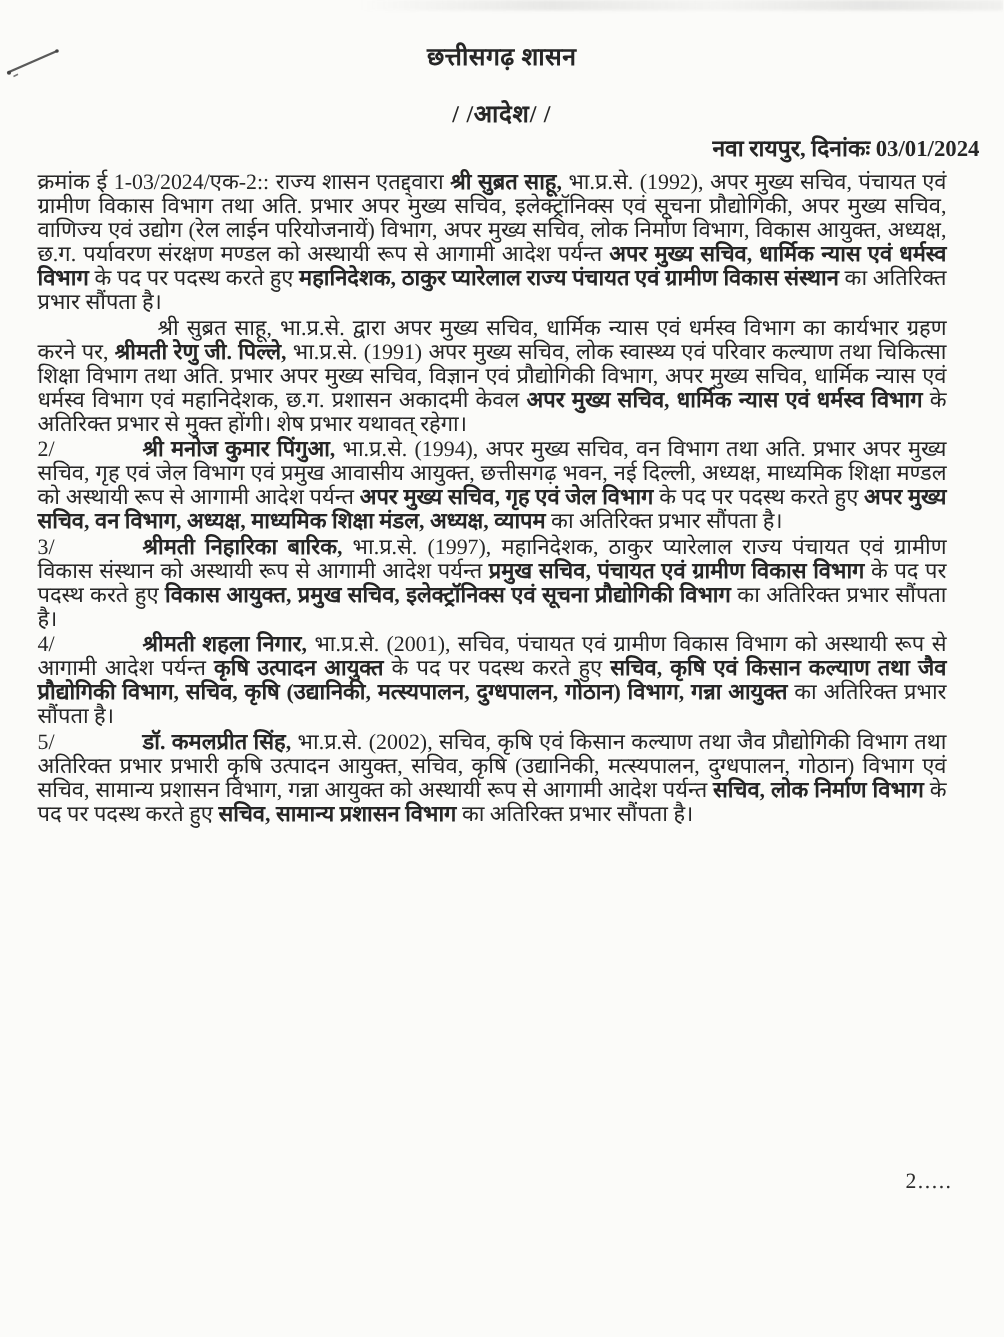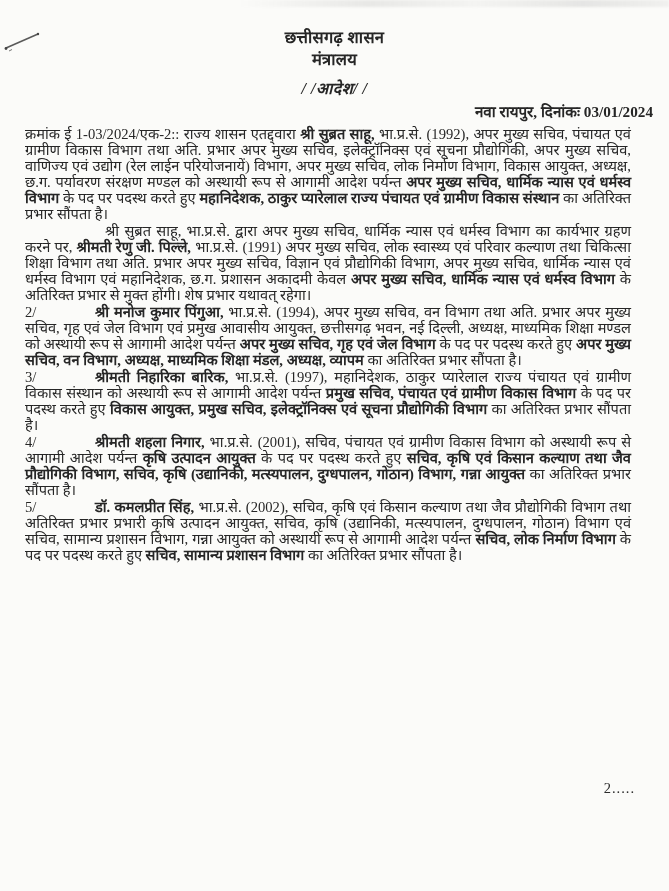--- a/index.html
+++ b/index.html
@@ -38,23 +38,22 @@
     letter-spacing: .3px;
   }
   .h-venue {
     display: inline-block;
     border-bottom: 1.6px solid #2a2a2a;
     padding-bottom: 1px;
   }
   .order-title {
     font-size: 16px;
     font-weight: 700;
-    margin-top: 7px;
+    margin-top: 17px;
     letter-spacing: .5px;
-    font-style: italic;
   }
   .date-line {
     text-align: right;
     padding-right: 16px;
     font-size: 15.2px;
     font-weight: 600;
     margin-top: 1px;
   }
   .body-text {
     margin: 3px 38px 0 25px;
@@ -96,21 +95,20 @@
 
   <svg class="pen-mark-topleft" width="42" height="26" viewBox="0 0 42 26">
     <line x1="4" y1="20" x2="36" y2="6" stroke="#5a5a5a" stroke-width="1.6"></line>
     <circle cx="4" cy="20.5" r="1.4" fill="#444"></circle>
     <circle cx="36" cy="6" r="1.2" fill="#444"></circle>
     <line x1="7" y1="23" x2="10" y2="21.5" stroke="#777" stroke-width="1"></line>
   </svg>
 
   <div class="header">
     <div class="h-line">छत्तीसगढ़ शासन</div>
-    <div class="h-line">मंत्रालय</div>
     <div class="order-title">/ /आदेश/ /</div>
     <div class="date-line">नवा रायपुर, दिनांकः 03/01/2024</div>
   </div>
 
   <div class="body-text">
       <p class="para"><span>क्रमांक ई 1-03/2024/एक-2:: राज्य शासन एतद्द्वारा </span><span class="bold">श्री सुब्रत साहू,</span><span> भा.प्र.से. (1992), अपर मुख्य सचिव, पंचायत एवं ग्रामीण विकास विभाग तथा अति. प्रभार अपर मुख्य सचिव, इलेक्ट्रॉनिक्स एवं सूचना प्रौद्योगिकी, अपर मुख्य सचिव, वाणिज्य एवं उद्योग (रेल लाईन परियोजनायें) विभाग, अपर मुख्य सचिव, लोक निर्माण विभाग, विकास आयुक्त, अध्यक्ष, छ.ग. पर्यावरण संरक्षण मण्डल को अस्थायी रूप से आगामी आदेश पर्यन्त </span><span class="bold">अपर मुख्य सचिव, धार्मिक न्यास एवं धर्मस्व विभाग</span><span> के पद पर पदस्थ करते हुए </span><span class="bold">महानिदेशक, ठाकुर प्यारेलाल राज्य पंचायत एवं ग्रामीण विकास संस्थान</span><span> का अतिरिक्त प्रभार सौंपता है।</span></p>
       <p class="para indent"><span>श्री सुब्रत साहू, भा.प्र.से. द्वारा अपर मुख्य सचिव, धार्मिक न्यास एवं धर्मस्व विभाग का कार्यभार ग्रहण करने पर, </span><span class="bold">श्रीमती रेणु जी. पिल्ले,</span><span> भा.प्र.से. (1991) अपर मुख्य सचिव, लोक स्वास्थ्य एवं परिवार कल्याण तथा चिकित्सा शिक्षा विभाग तथा अति. प्रभार अपर मुख्य सचिव, विज्ञान एवं प्रौद्योगिकी विभाग, अपर मुख्य सचिव, धार्मिक न्यास एवं धर्मस्व विभाग एवं महानिदेशक, छ.ग. प्रशासन अकादमी केवल </span><span class="bold">अपर मुख्य सचिव, धार्मिक न्यास एवं धर्मस्व विभाग</span><span> के अतिरिक्त प्रभार से मुक्त होंगी। शेष प्रभार यथावत् रहेगा।</span></p>
       <p class="para"><span class="item-num">2/</span><span class="bold">श्री मनोज कुमार पिंगुआ,</span><span> भा.प्र.से. (1994), अपर मुख्य सचिव, वन विभाग तथा अति. प्रभार अपर मुख्य सचिव, गृह एवं जेल विभाग एवं प्रमुख आवासीय आयुक्त, छत्तीसगढ़ भवन, नई दिल्ली, अध्यक्ष, माध्यमिक शिक्षा मण्डल को अस्थायी रूप से आगामी आदेश पर्यन्त </span><span class="bold">अपर मुख्य सचिव, गृह एवं जेल विभाग</span><span> के पद पर पदस्थ करते हुए </span><span class="bold">अपर मुख्य सचिव, वन विभाग, अध्यक्ष, माध्यमिक शिक्षा मंडल, अध्यक्ष, व्यापम</span><span> का अतिरिक्त प्रभार सौंपता है।</span></p>
       <p class="para"><span class="item-num">3/</span><span class="bold">श्रीमती निहारिका बारिक,</span><span> भा.प्र.से. (1997), महानिदेशक, ठाकुर प्यारेलाल राज्य पंचायत एवं ग्रामीण विकास संस्थान को अस्थायी रूप से आगामी आदेश पर्यन्त </span><span class="bold">प्रमुख सचिव, पंचायत एवं ग्रामीण विकास विभाग</span><span> के पद पर पदस्थ करते हुए </span><span class="bold">विकास आयुक्त, प्रमुख सचिव, इलेक्ट्रॉनिक्स एवं सूचना प्रौद्योगिकी विभाग</span><span> का अतिरिक्त प्रभार सौंपता है।</span></p>
       <p class="para"><span class="item-num">4/</span><span class="bold">श्रीमती शहला निगार,</span><span> भा.प्र.से. (2001), सचिव, पंचायत एवं ग्रामीण विकास विभाग को अस्थायी रूप से आगामी आदेश पर्यन्त </span><span class="bold">कृषि उत्पादन आयुक्त</span><span> के पद पर पदस्थ करते हुए </span><span class="bold">सचिव, कृषि एवं किसान कल्याण तथा जैव प्रौद्योगिकी विभाग, सचिव, कृषि (उद्यानिकी, मत्स्यपालन, दुग्धपालन, गोठान) विभाग, गन्ना आयुक्त</span><span> का अतिरिक्त प्रभार सौंपता है।</span></p>

